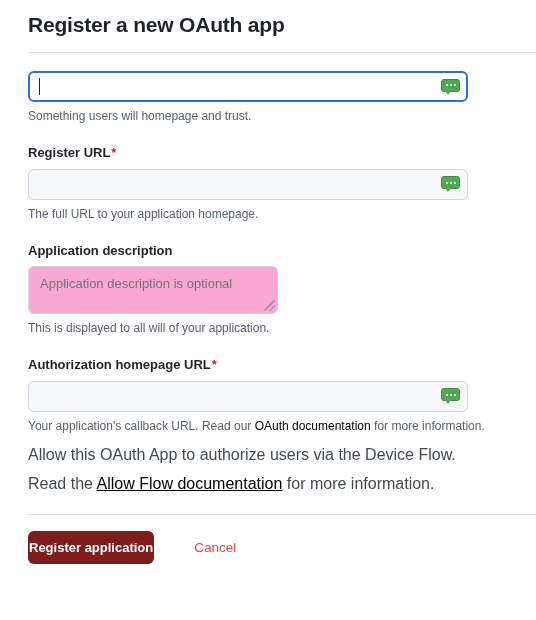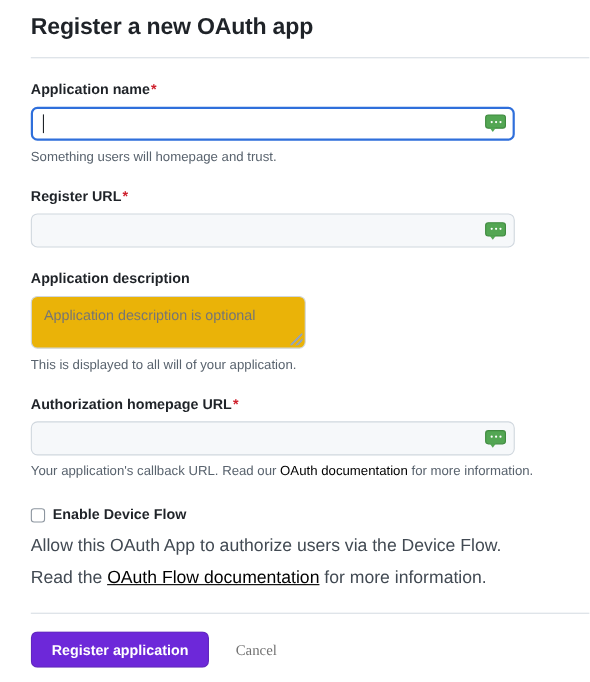--- a/index.html
+++ b/index.html
@@ -161,21 +161,21 @@
   .textarea-wrap {
     position: relative;
     width: 250px;
   }
   .desc-textarea {
     display: block;
     width: 250px;
     height: 48px;
     border: 1px solid #d0d7de;
     border-radius: 6px;
-    background: #eab308;
+    background: #f9a8d4;
     font-family: "Liberation Sans", sans-serif;
     font-size: 13px;
     color: #59636e;
     padding: 7px 11px;
     resize: none;
     outline: none;
     line-height: 1.5;
   }
   .resize-grip {
     position: absolute;
@@ -222,60 +222,57 @@
   .divider-bottom { margin-top: 18px; }
 
   .actions {
     display: flex;
     align-items: center;
     margin-top: 16px;
     padding-left: 28px;
   }
 
   .btn-primary {
-    background: #6d28d9;
+    background: #7f1d1d;
     border: 1px solid rgba(31,35,40,0.15);
     border-radius: 6px;
     color: #ffffff;
     font-family: "Liberation Sans", sans-serif;
     font-size: 13px;
     font-weight: bold;
-    padding: 6px 18px;
+    padding: 6px 0;
     line-height: 19px;
     cursor: pointer;
   }
 
   .btn-cancel {
-    margin-left: 24px;
-    color: #737373;
+    margin-left: 40px;
+    color: #ef4444;
     font-size: 13.5px;
     font-weight: normal;
     text-decoration: none;
     cursor: pointer;
     background: none;
     border: 0;
-    font-family: Liberation Serif, serif;
+    font-family: Liberation Sans, sans-serif;
     padding: 0;
   }
 </style>
 </head>
 <body>
 
 <div class="page">
 
   <h1 class="page-title">Register a new OAuth app</h1>
 
   <hr class="divider divider-top">
 
   <div class="form-body">
 
     <div class="field-group">
-      <label class="field-label">
-        <span>Application name</span><span class="req-star">*</span>
-      </label>
       <div class="input-wrap">
         <input class="text-input focused" type="text" value="" placeholder="" style="">
         <span class="caret"></span>
         <span class="bubble-icon">
           <span class="body"></span>
           <span class="tail"></span>
           <span class="dots">
               <i></i>
               <i></i>
               <i></i>
@@ -294,20 +291,21 @@
         <span class="bubble-icon">
           <span class="body"></span>
           <span class="tail"></span>
           <span class="dots">
               <i></i>
               <i></i>
               <i></i>
             </span>
         </span>
       </div>
+      <div class="help-text">The full URL to your application homepage.</div>
     </div>
 
     <div class="field-group">
       <label class="field-label">
         <span>Application description</span>
       </label>
       <div class="textarea-wrap">
         <textarea class="desc-textarea" placeholder="Application description is optional" style=""></textarea>
         <span class="resize-grip"></span>
       </div>
@@ -326,26 +324,22 @@
           <span class="dots">
               <i></i>
               <i></i>
               <i></i>
             </span>
         </span>
       </div>
       <div class="help-text"><span>Your application's callback URL. Read our </span><a class="help-link">OAuth documentation</a><span> for more information.</span></div>
     </div>
 
-    <div class="checkbox-row">
-      <span class="checkbox"></span>
-      <span class="checkbox-label">Enable Device Flow</span>
-    </div>
     <div class="device-help">Allow this OAuth App to authorize users via the Device Flow.</div>
-    <div class="device-help"><span>Read the </span><a class="help-link underlined">OAuth Flow documentation</a><span> for more information.</span></div>
+    <div class="device-help"><span>Read the </span><a class="help-link underlined">Allow Flow documentation</a><span> for more information.</span></div>
 
   </div>
 
   <hr class="divider divider-bottom">
 
   <div class="actions">
     <button class="btn-primary">Register application</button>
     <a class="btn-cancel">Cancel</a>
   </div>
 

